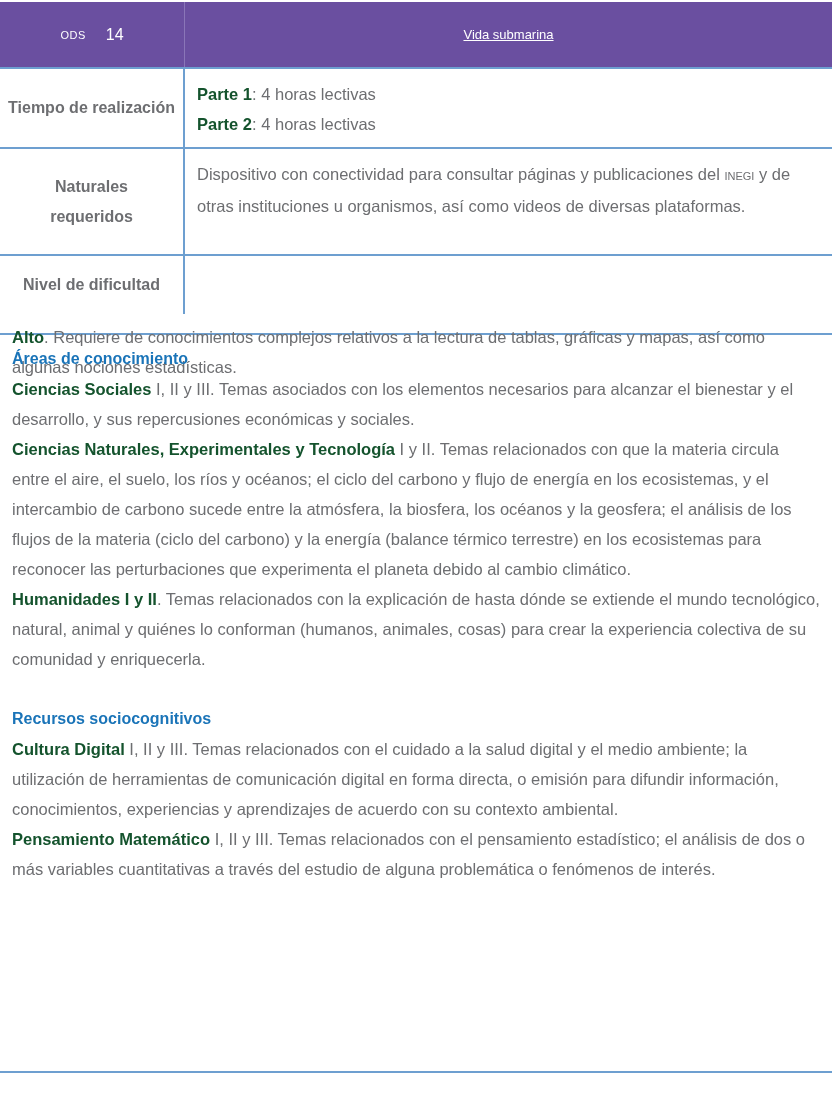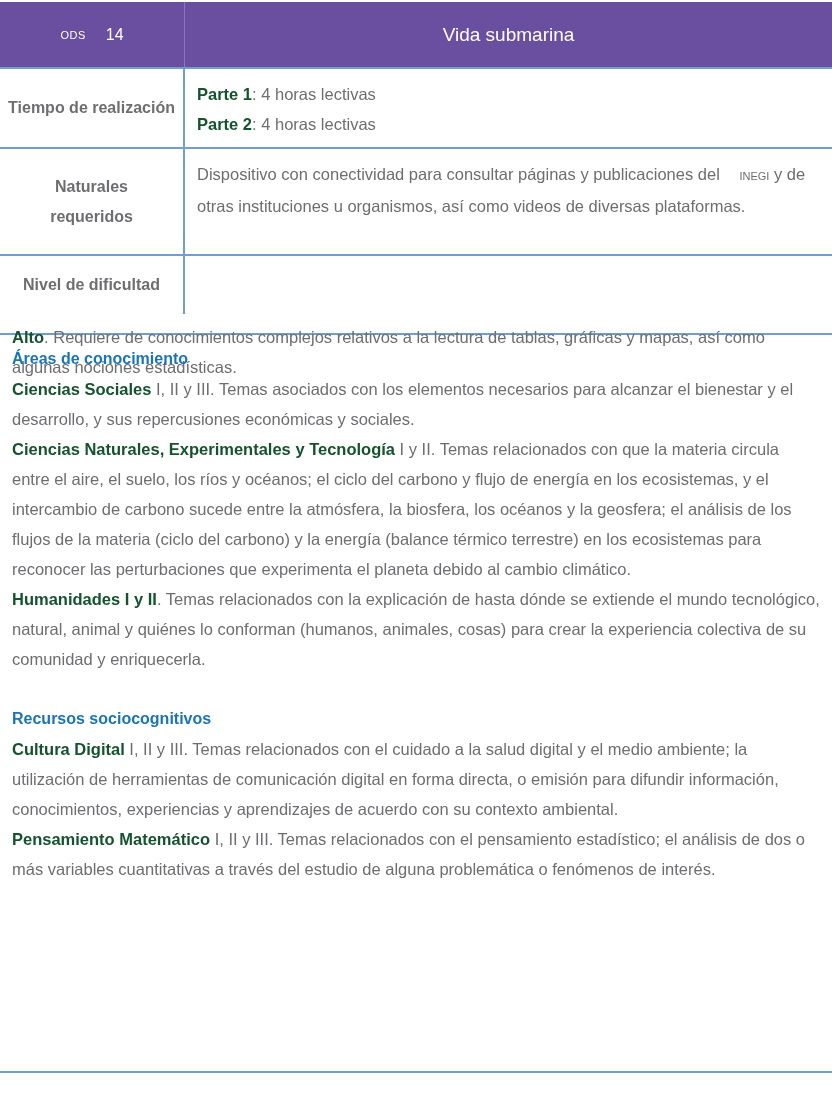--- a/index.html
+++ b/index.html
@@ -12,21 +12,21 @@
   .header-row {
     display: flex; height: 67px; background: #6a4fa0; color: #ffffff;
     border-bottom: 2px solid #6d9fd0;
   }
   .header-left {
     width: 185px; display: flex; align-items: center; justify-content: center;
     border-right: 1px solid #8a76b8; font-size: 16px;
   }
   .header-left .sc { font-size: 11px; letter-spacing: 0.5px; margin-right: 20px; text-transform: uppercase; }
   .header-right {
-    flex: 1; display: flex; align-items: center; justify-content: center; font-size: 19px;
+    flex: 1; display: flex; align-items: center; justify-content: center; font-size: 13px; text-decoration: underline;
   }
   .row { display: flex; border-bottom: 2px solid #6d9fd0; }
   .row .label {
     width: 185px; border-right: 2px solid #6d9fd0;
     display: flex; align-items: center; justify-content: center;
     text-align: center; font-weight: bold; font-size: 16px; line-height: 30px; color: #6d6e71;
     padding: 14px 6px;
   }
   .row .content {
     flex: 1; padding: 10px 12px 10px 12px; font-size: 16.5px; line-height: 30px; color: #6d6e71;
@@ -54,21 +54,21 @@
     <div class="label">Tiempo de realización</div>
     <div class="content" style="padding-top:10px;">
       <div><b>Parte 1</b><span>: 4 horas lectivas</span></div>
       <div><b>Parte 2</b><span>: 4 horas lectivas</span></div>
     </div>
   </div>
 
   <div class="row" style="height:107px;">
     <div class="label" style="padding:0 30px;">Naturales requeridos</div>
     <div class="content">
-      <span>Dispositivo con conectividad para consultar páginas y publicaciones del </span><span style="font-size:11px;margin-left:15px;">INEGI</span><span> y de otras instituciones u organismos, así como videos de diversas plataformas.</span>
+      <span>Dispositivo con conectividad para consultar páginas y publicaciones del </span><span style="font-size:11px;">INEGI</span><span> y de otras instituciones u organismos, así como videos de diversas plataformas.</span>
     </div>
   </div>
 
   <div class="row" style="height:79px;flex-direction:column;">
     <div class="label">Nivel de dificultad</div>
     <div class="content" style="padding-top:8px;">
       <b>Alto</b><span>. Requiere de conocimientos complejos relativos a la lectura de tablas, gráficas y mapas, así como algunas nociones estadísticas.</span>
     </div>
   </div>
 

